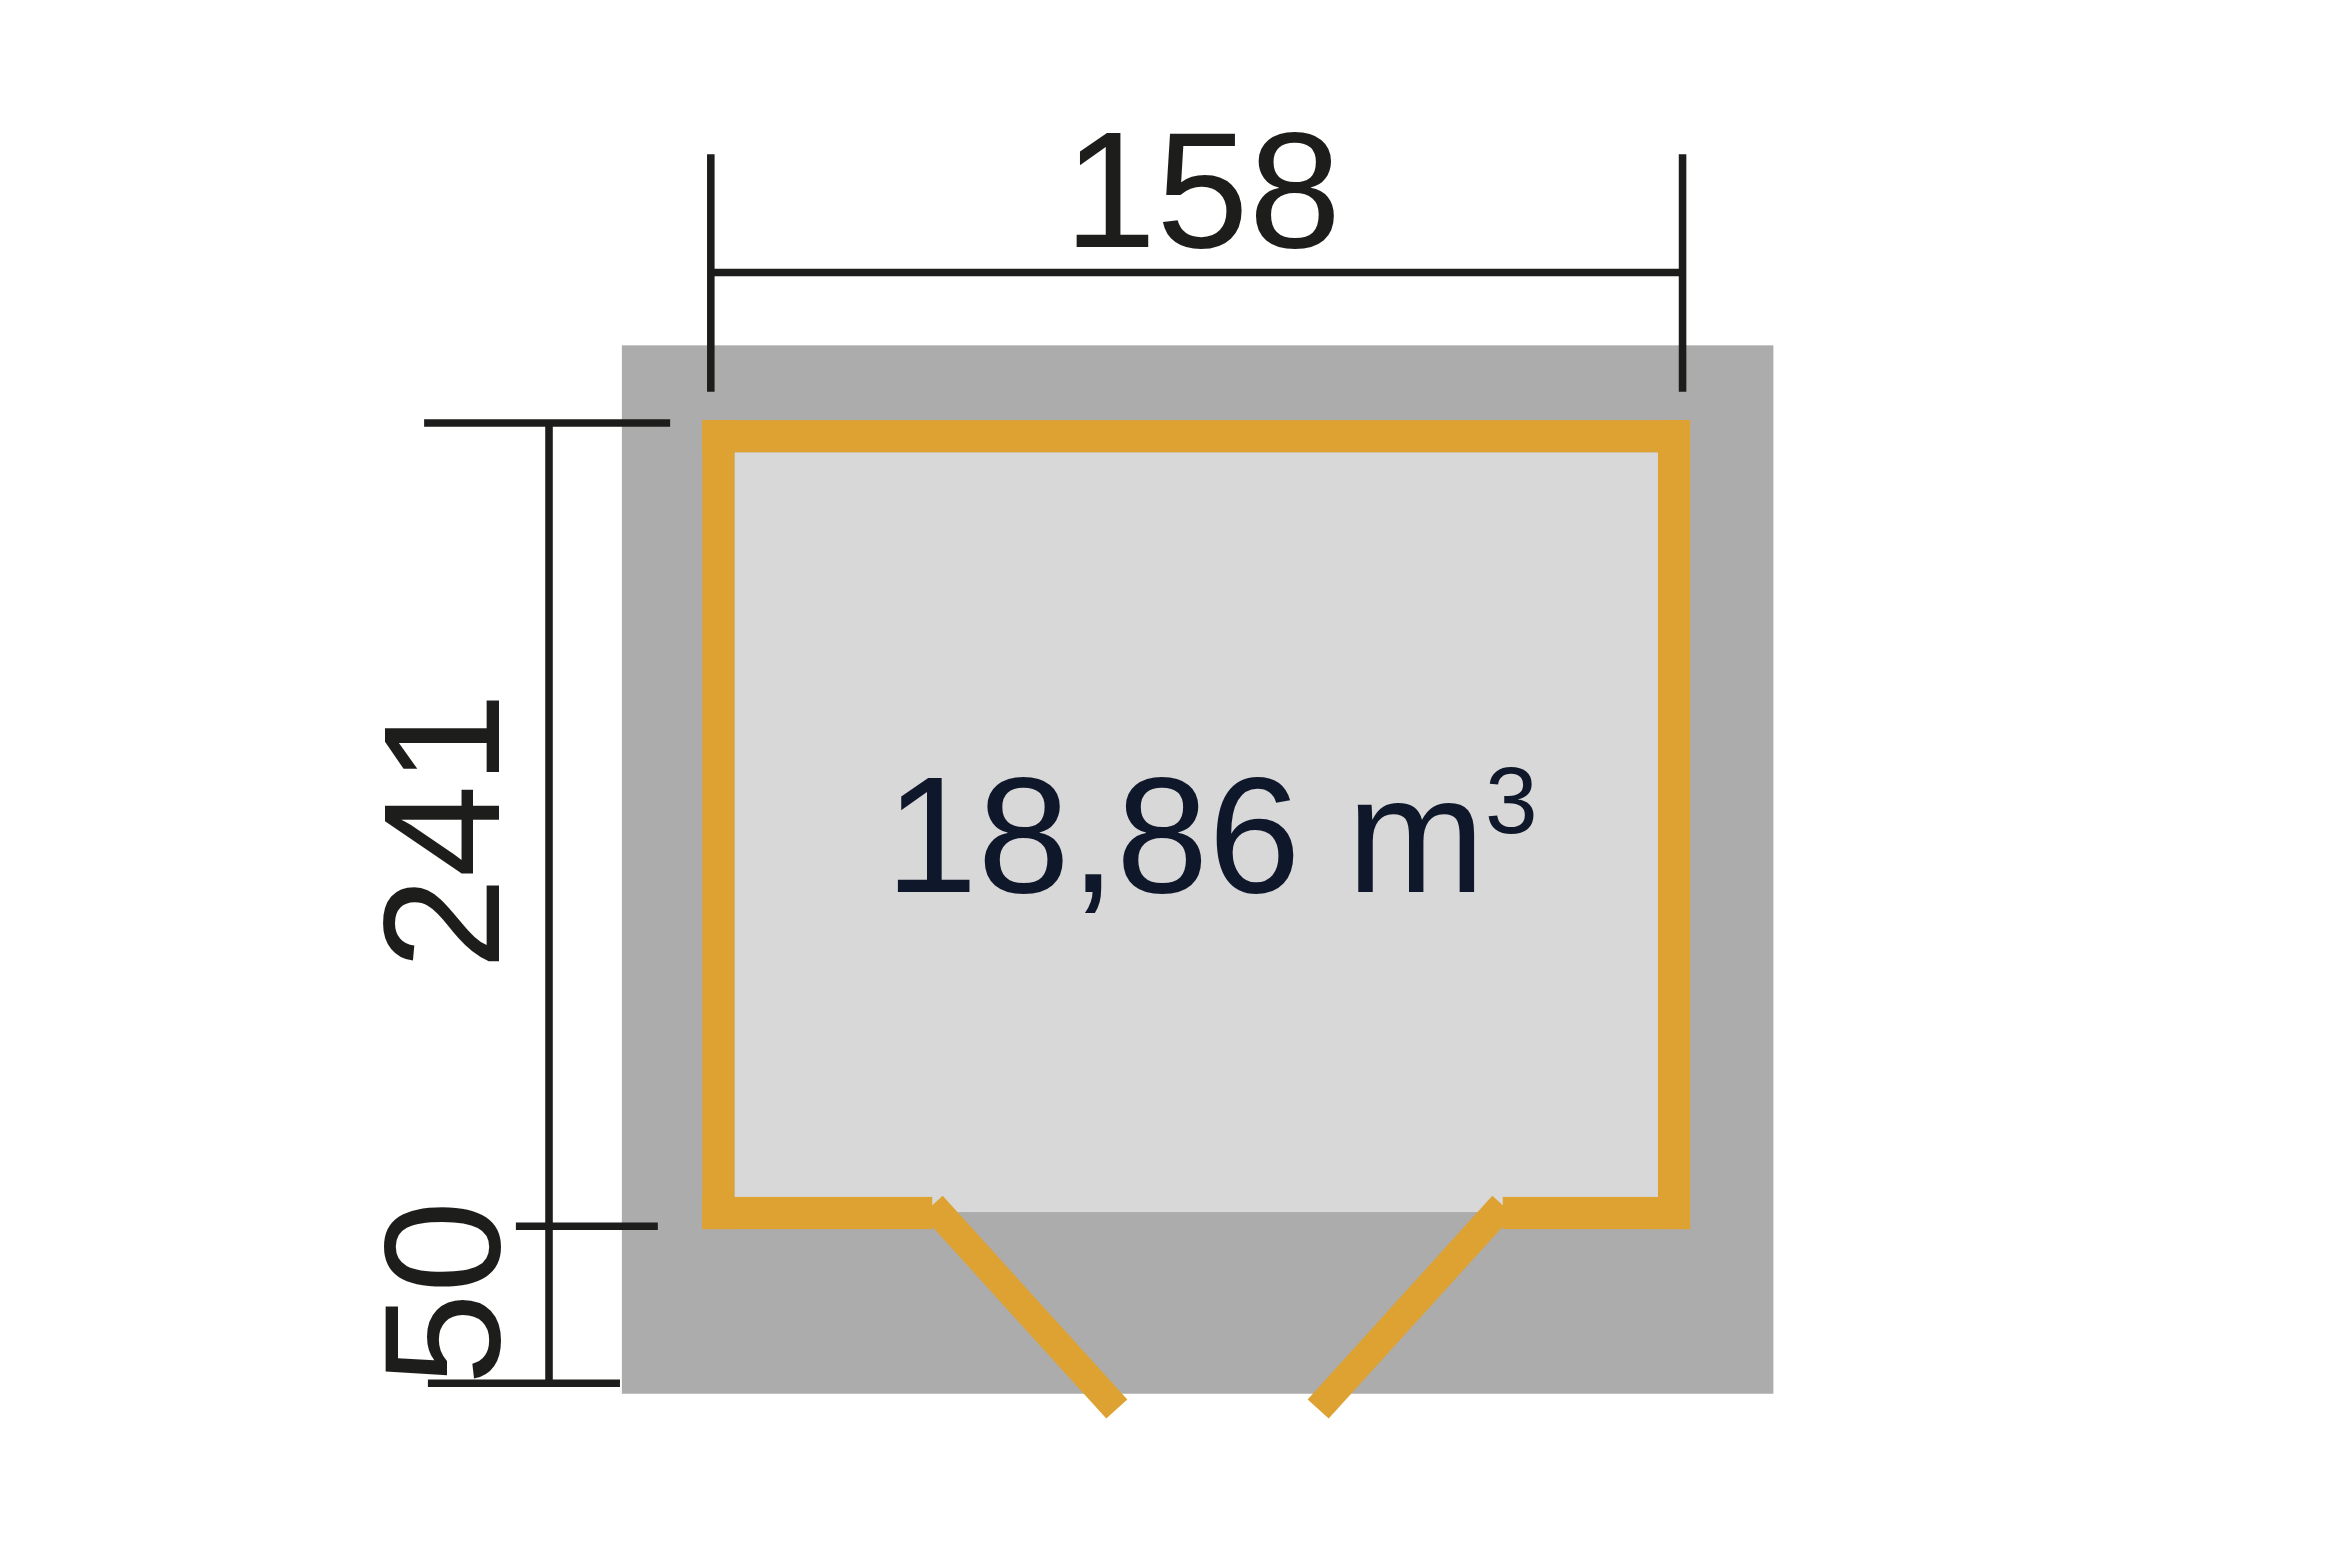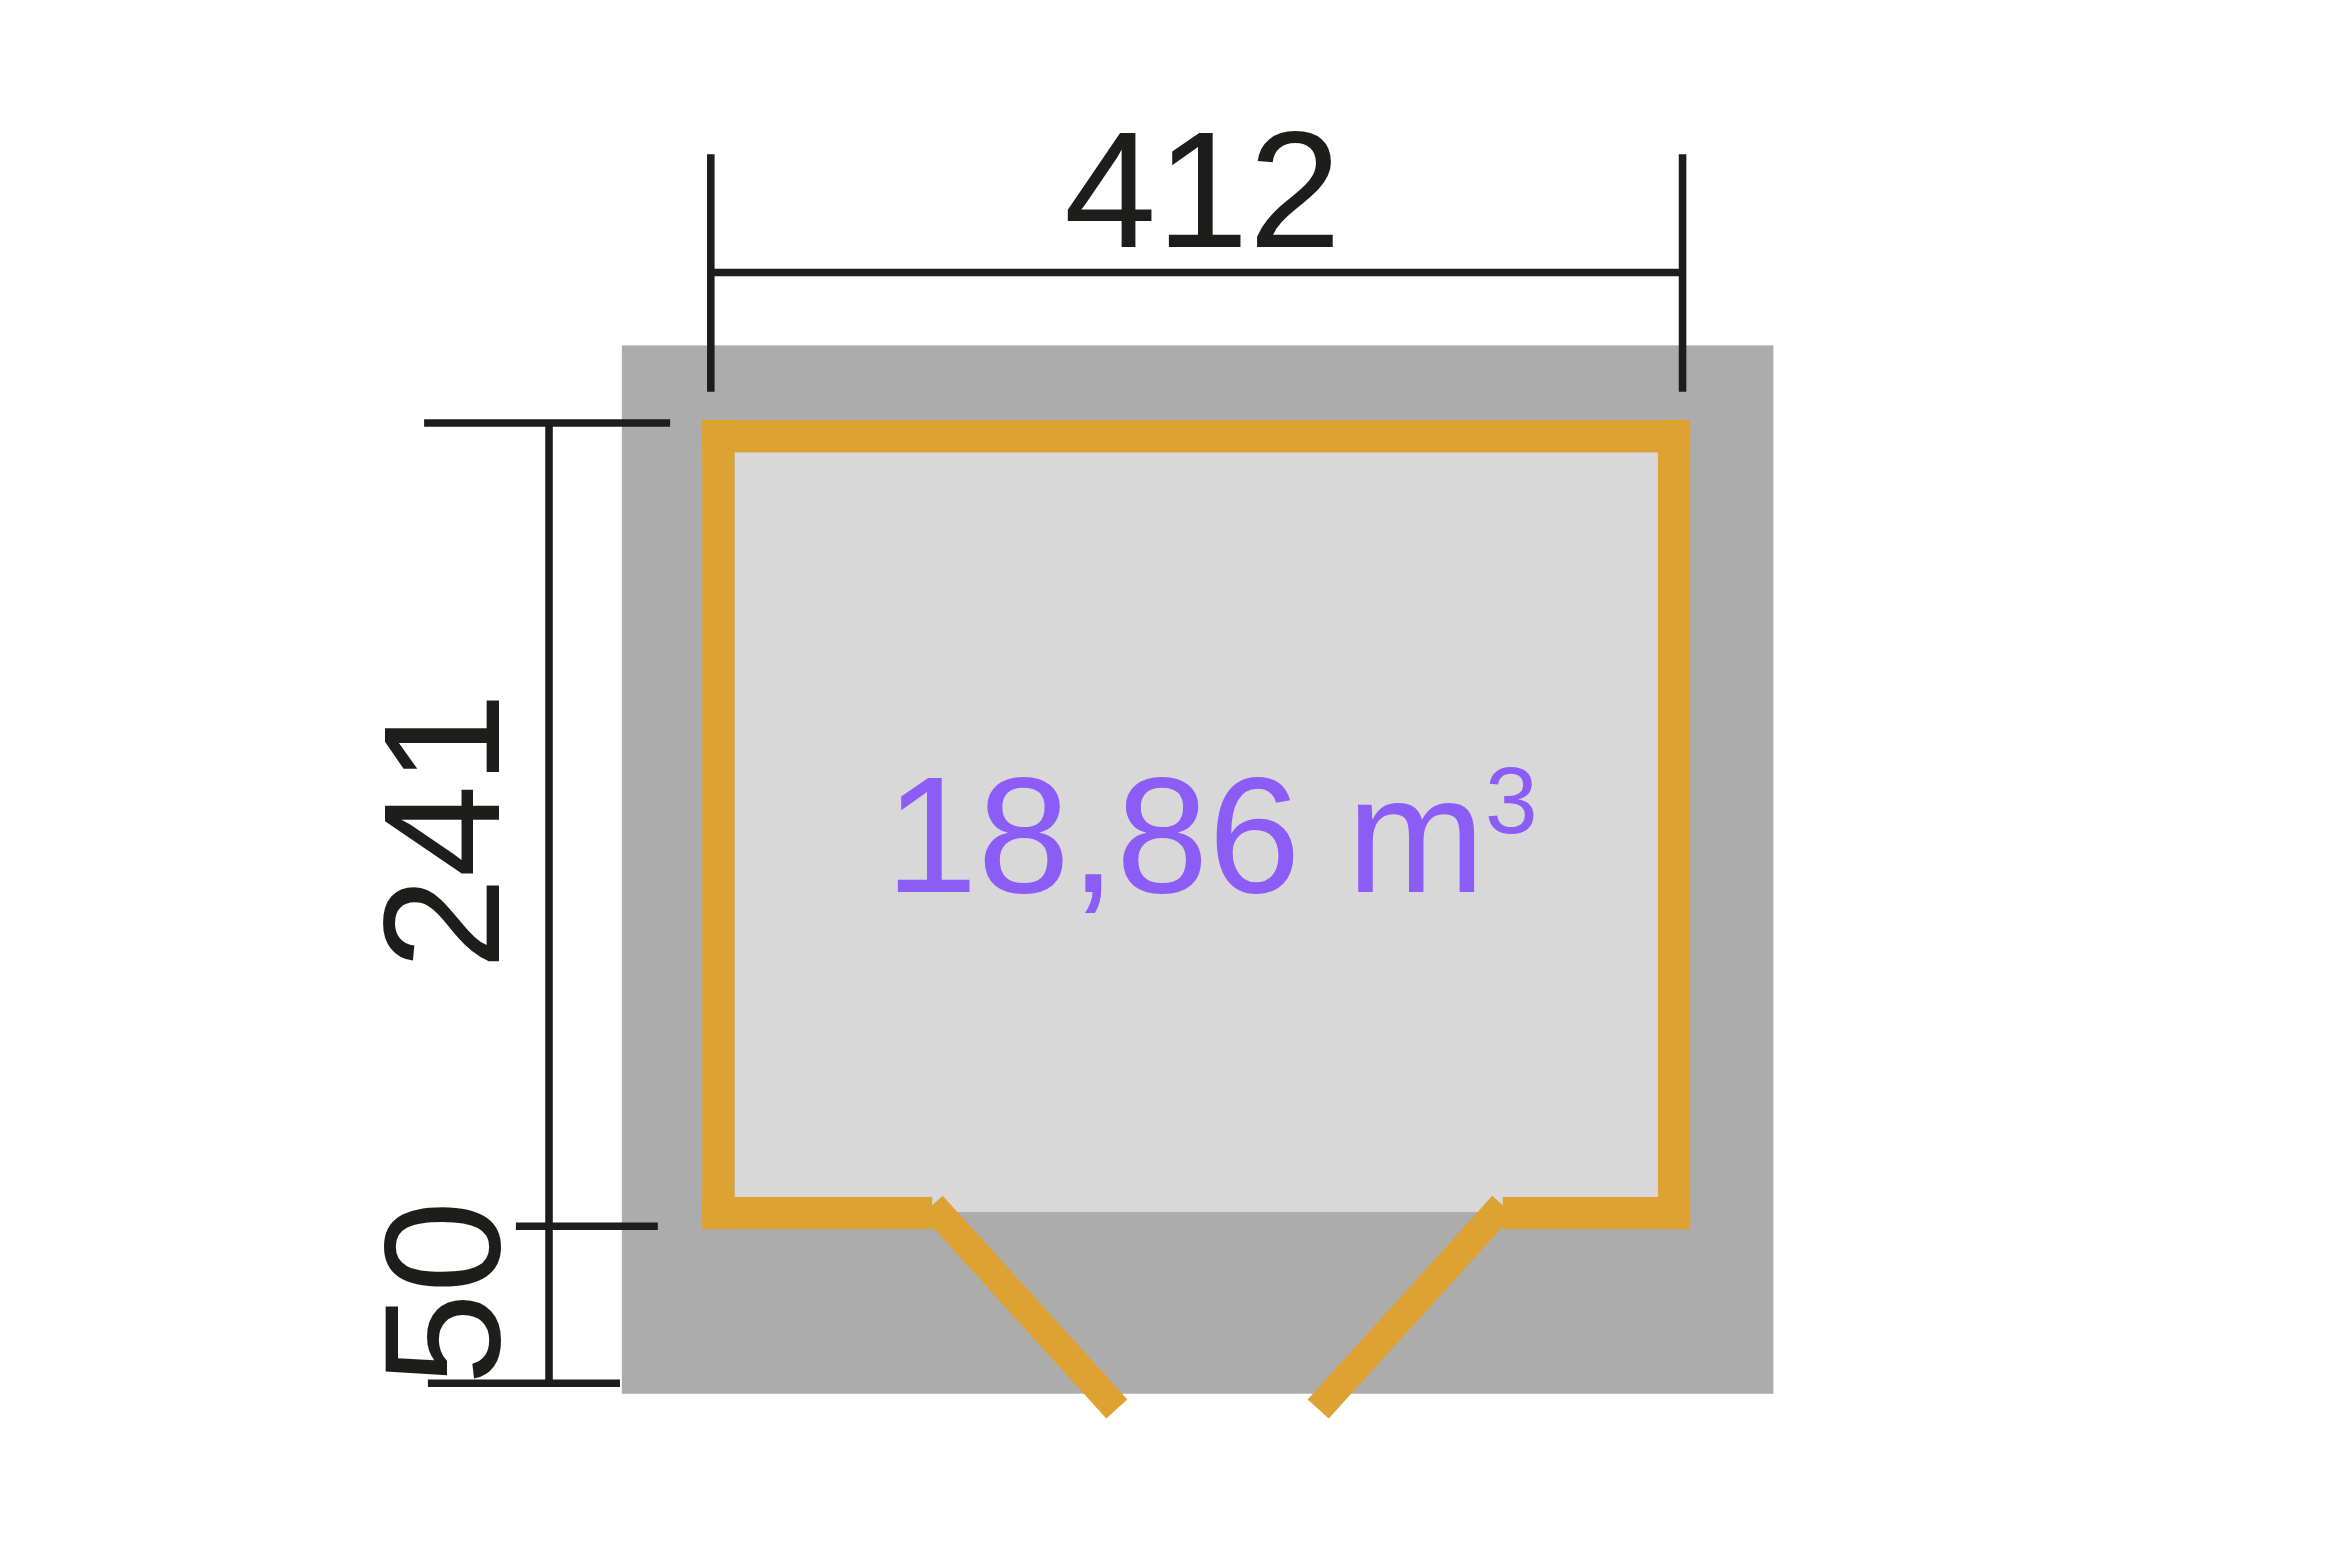--- a/index.html
+++ b/index.html
@@ -40,21 +40,21 @@
   }
   .volume-label {
     position: absolute;
     left: 833px;
     top: 752px;
     width: 757px;
     text-align: center;
     font-size: 166px;
     line-height: 1;
     font-weight: 400;
-    color: #8b5cf6;
+    color: #0f172a;
     white-space: nowrap;
   }
   .volume-label .exp {
     font-size: 0.57em;
     vertical-align: 0.62em;
   }
 </style>
 </head>
 <body>
 
@@ -78,21 +78,21 @@
     <line x1="751" y1="288" x2="1778" y2="288" stroke-width="8" stroke="#1d1d1b"></line>
     <line x1="751" y1="163" x2="751" y2="414" stroke-width="8" stroke="#1d1d1b"></line>
     <line x1="1778" y1="163" x2="1778" y2="414" stroke-width="8" stroke="#1d1d1b"></line>
 
     <line x1="580" y1="447" x2="580" y2="1462" stroke-width="8" stroke="#1d1d1b"></line>
     <line x1="448" y1="447" x2="708" y2="447" stroke-width="8" stroke="#1d1d1b"></line>
     <line x1="545" y1="1296" x2="695" y2="1296" stroke-width="8" stroke="#1d1d1b"></line>
     <line x1="452" y1="1462" x2="655" y2="1462" stroke-width="8" stroke="#1d1d1b"></line>
   </svg>
 
-  <div class="dim-label horizontal" style="left:966px; top:107px;">412</div>
+  <div class="dim-label horizontal" style="left:966px; top:107px;">158</div>
 
   <div class="dim-label rotated" style="left:442px; top:831px;">241</div>
 
   <div class="dim-label rotated" style="left:442px; top:1293px;">50</div>
 
   <div class="volume-label">
     <span>18,86 m</span><span class="exp">3</span>
   </div>
 
 </div>

